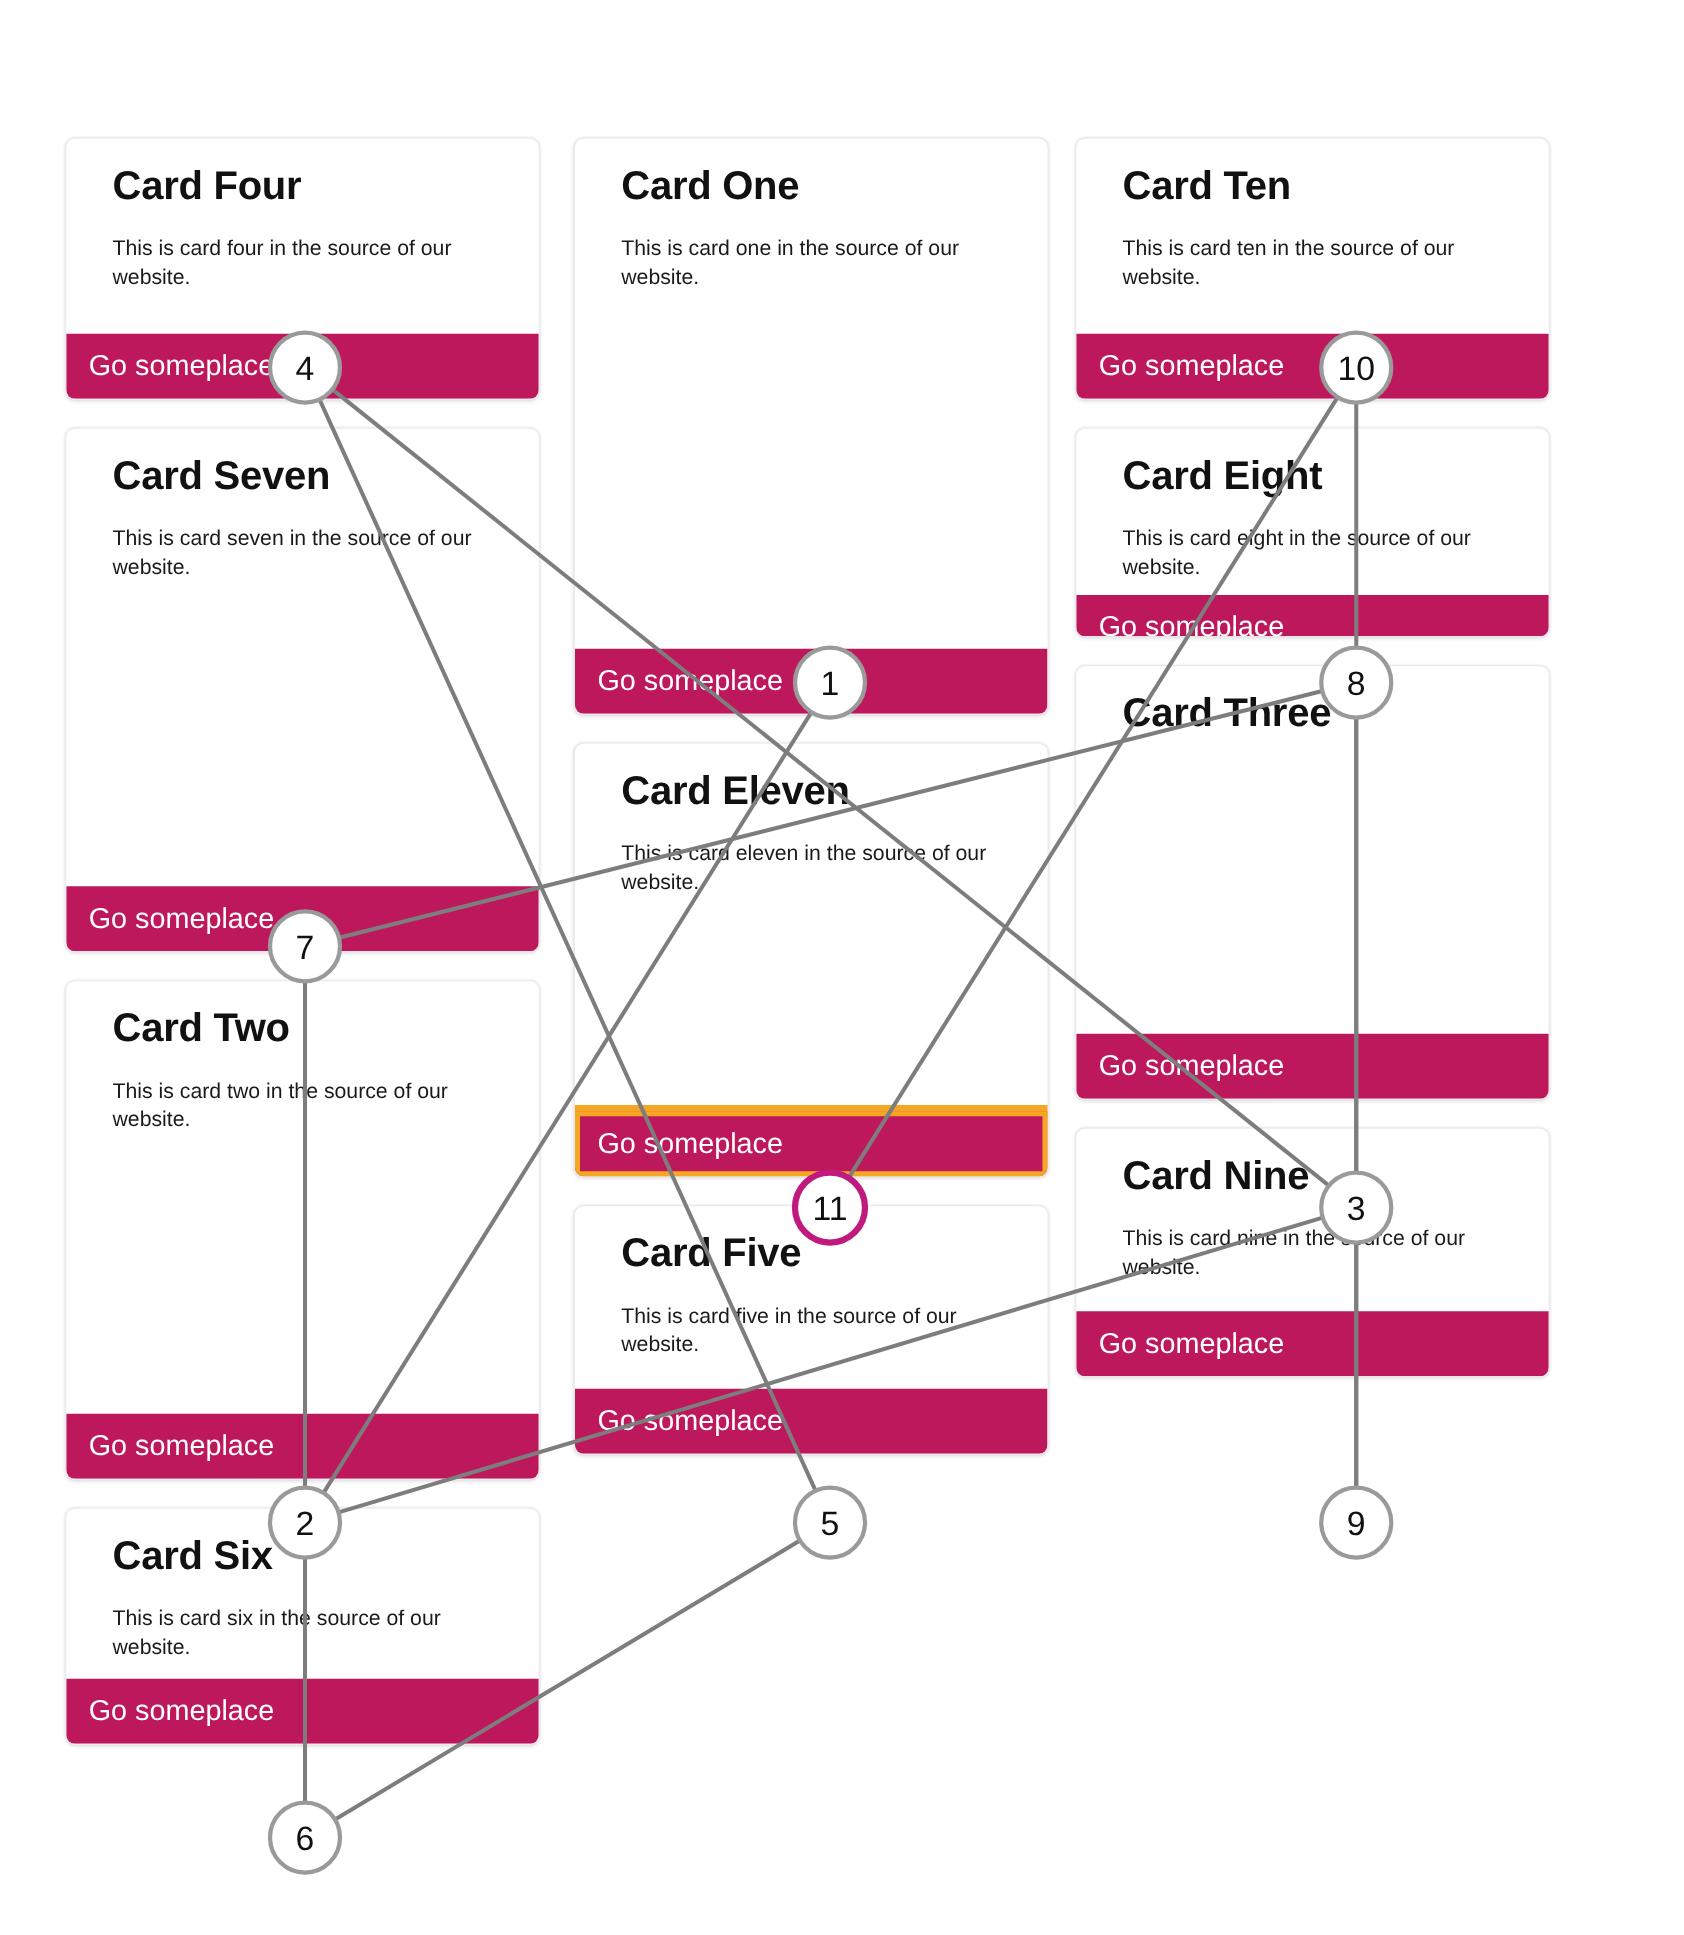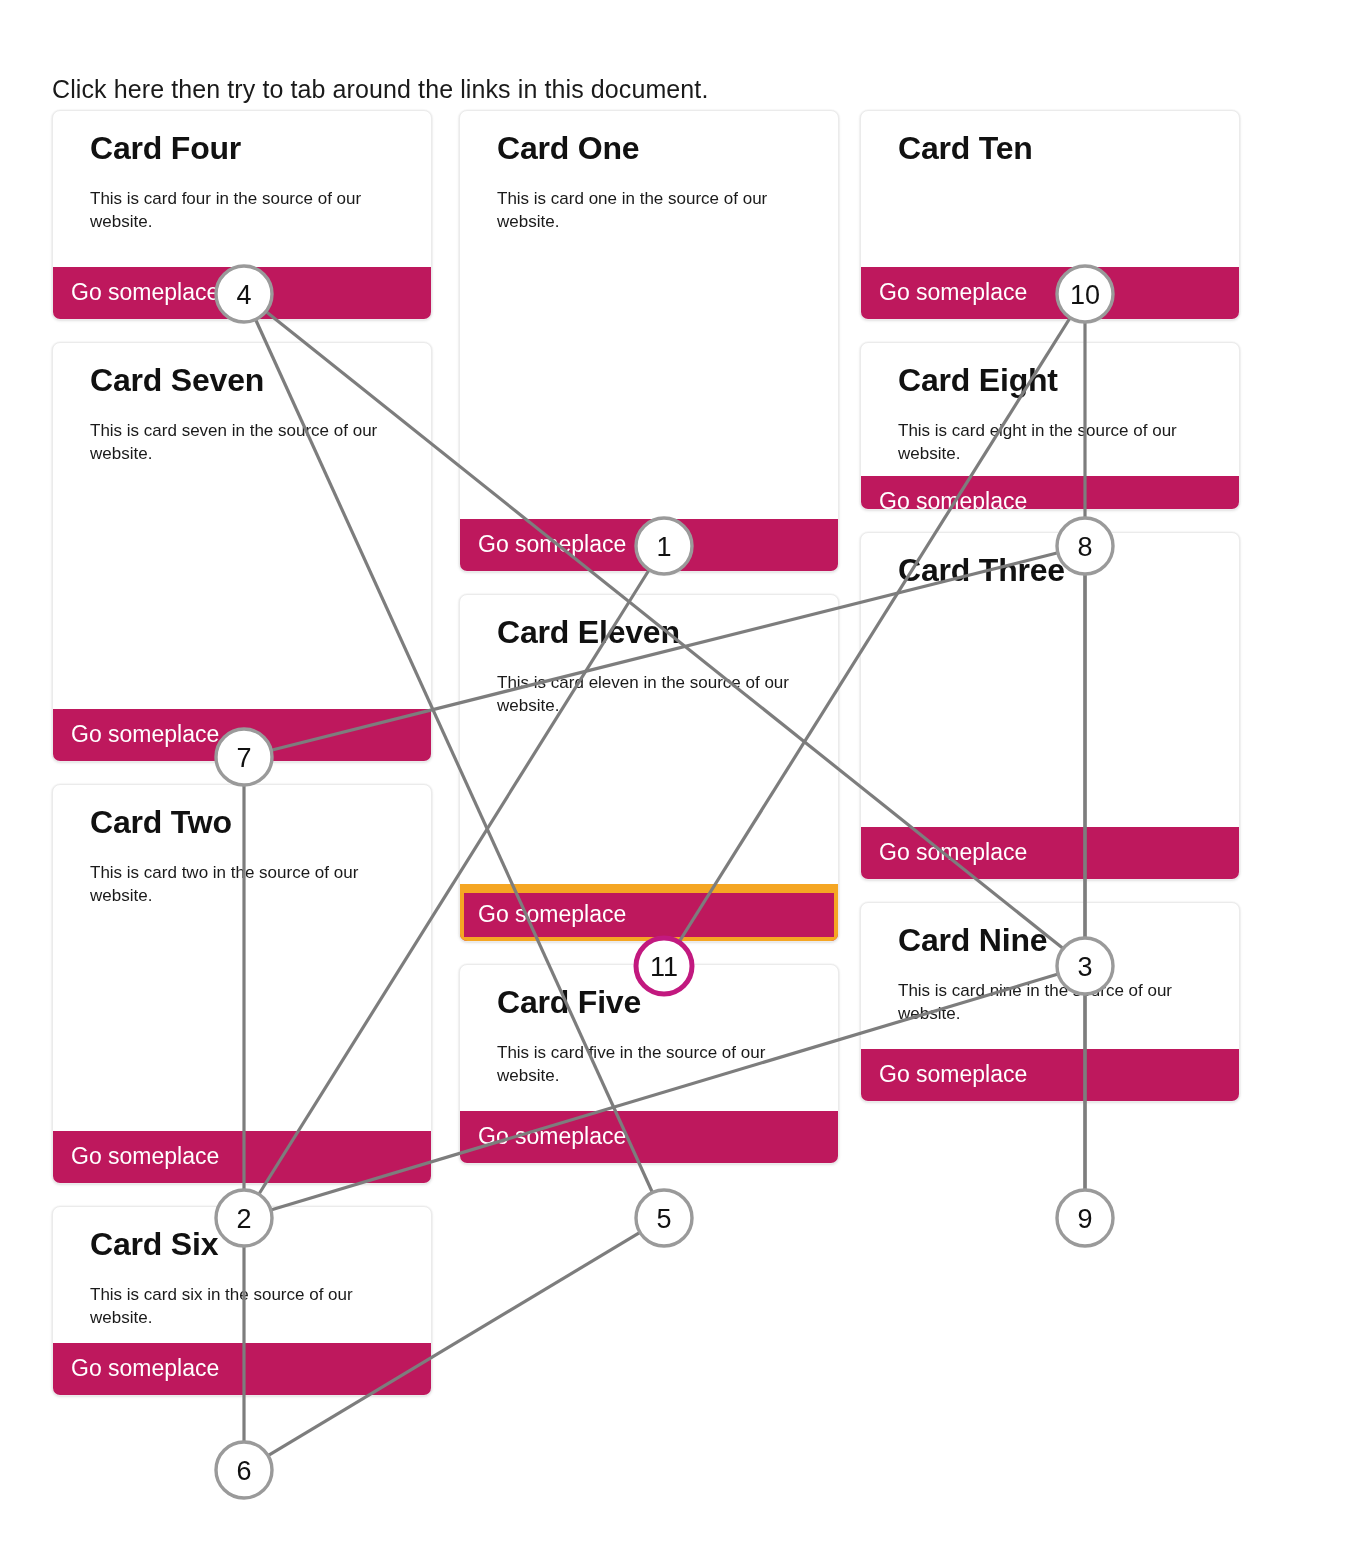--- a/index.html
+++ b/index.html
@@ -148,21 +148,20 @@
     fill: #111111;
     text-anchor: middle;
     dominant-baseline: central;
   }
 </style>
 </head>
 <body>
 
 <div id="page">
 
-  <p class="intro">Click here then try to tab around the links in this document.</p>
 
   <div class="board">
     <div class="col col-1">
         <div class="card h-four">
           <div class="card-body">
             <h2 class="card-title">Card Four</h2>
             <p class="card-text">This is card four in the source of our website.</p>
           </div>
           <a href="#" class="card-footer">Go someplace</a>
         </div>
@@ -208,20 +207,21 @@
             <h2 class="card-title">Card Five</h2>
             <p class="card-text">This is card five in the source of our website.</p>
           </div>
           <a href="#" class="card-footer">Go someplace</a>
         </div>
       </div>
     <div class="col col-3">
         <div class="card h-ten">
           <div class="card-body">
             <h2 class="card-title">Card Ten</h2>
+            <p class="card-text">This is card ten in the source of our website.</p>
           </div>
           <a href="#" class="card-footer">Go someplace</a>
         </div>
         <div class="card h-eight">
           <div class="card-body">
             <h2 class="card-title">Card Eight</h2>
             <p class="card-text">This is card eight in the source of our website.</p>
           </div>
           <a href="#" class="card-footer">Go someplace</a>
         </div>

